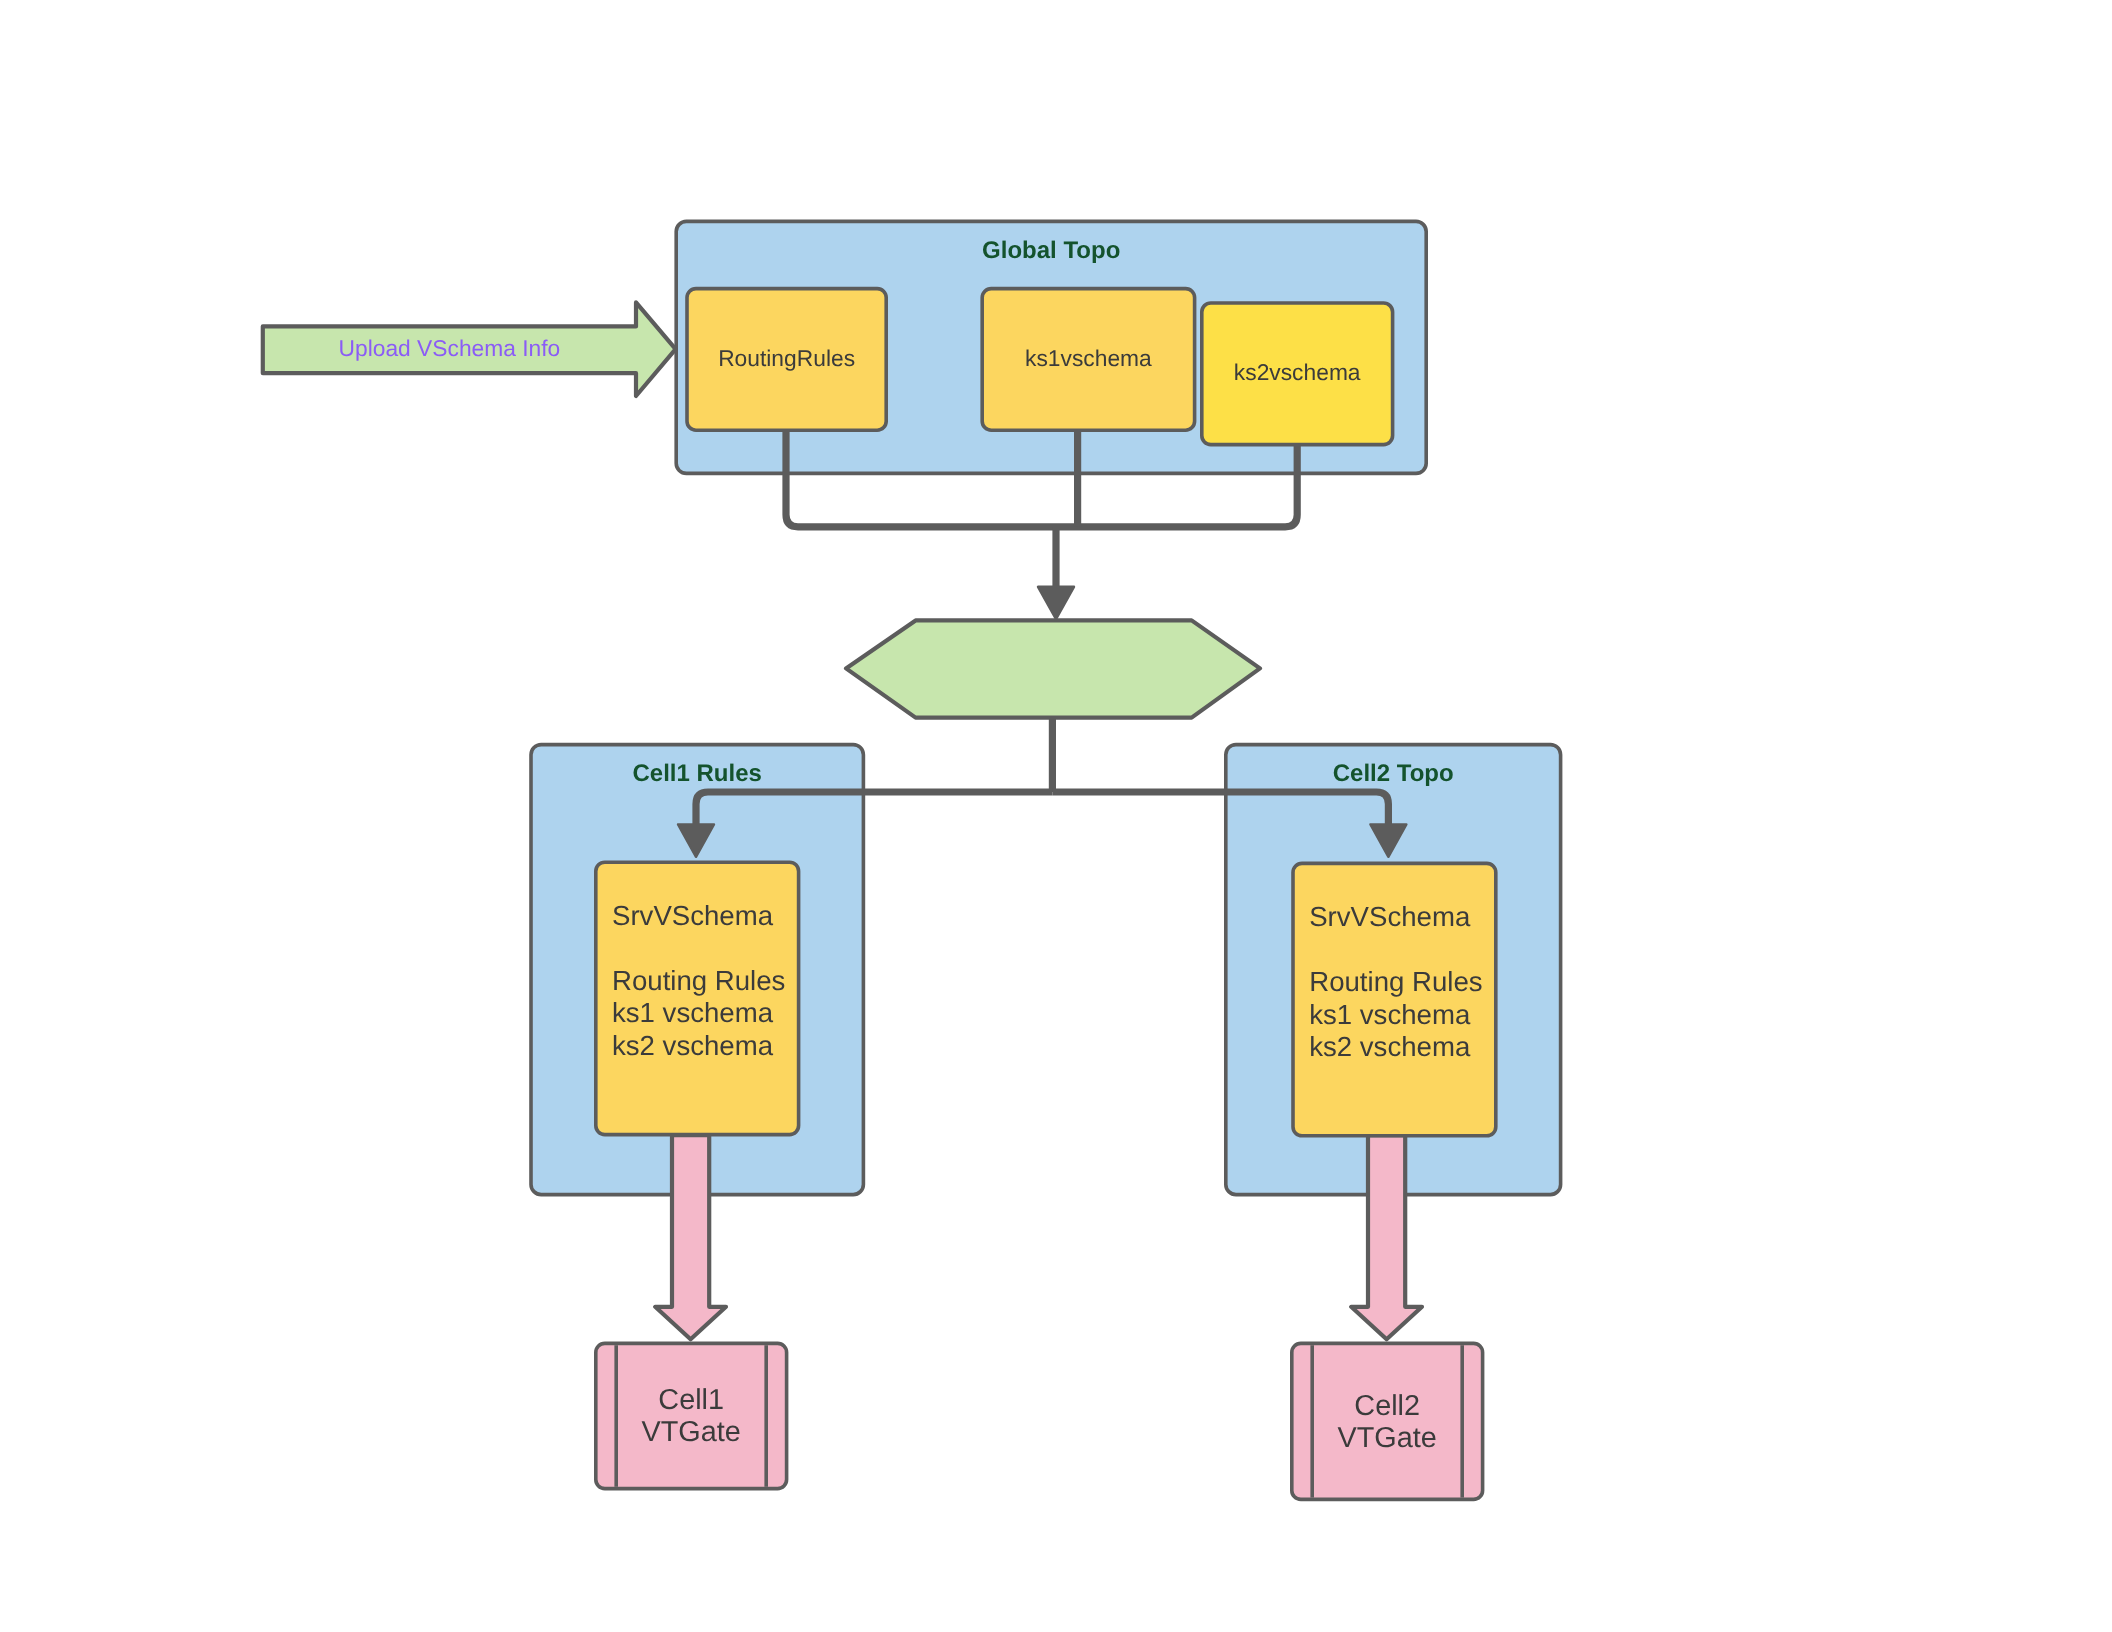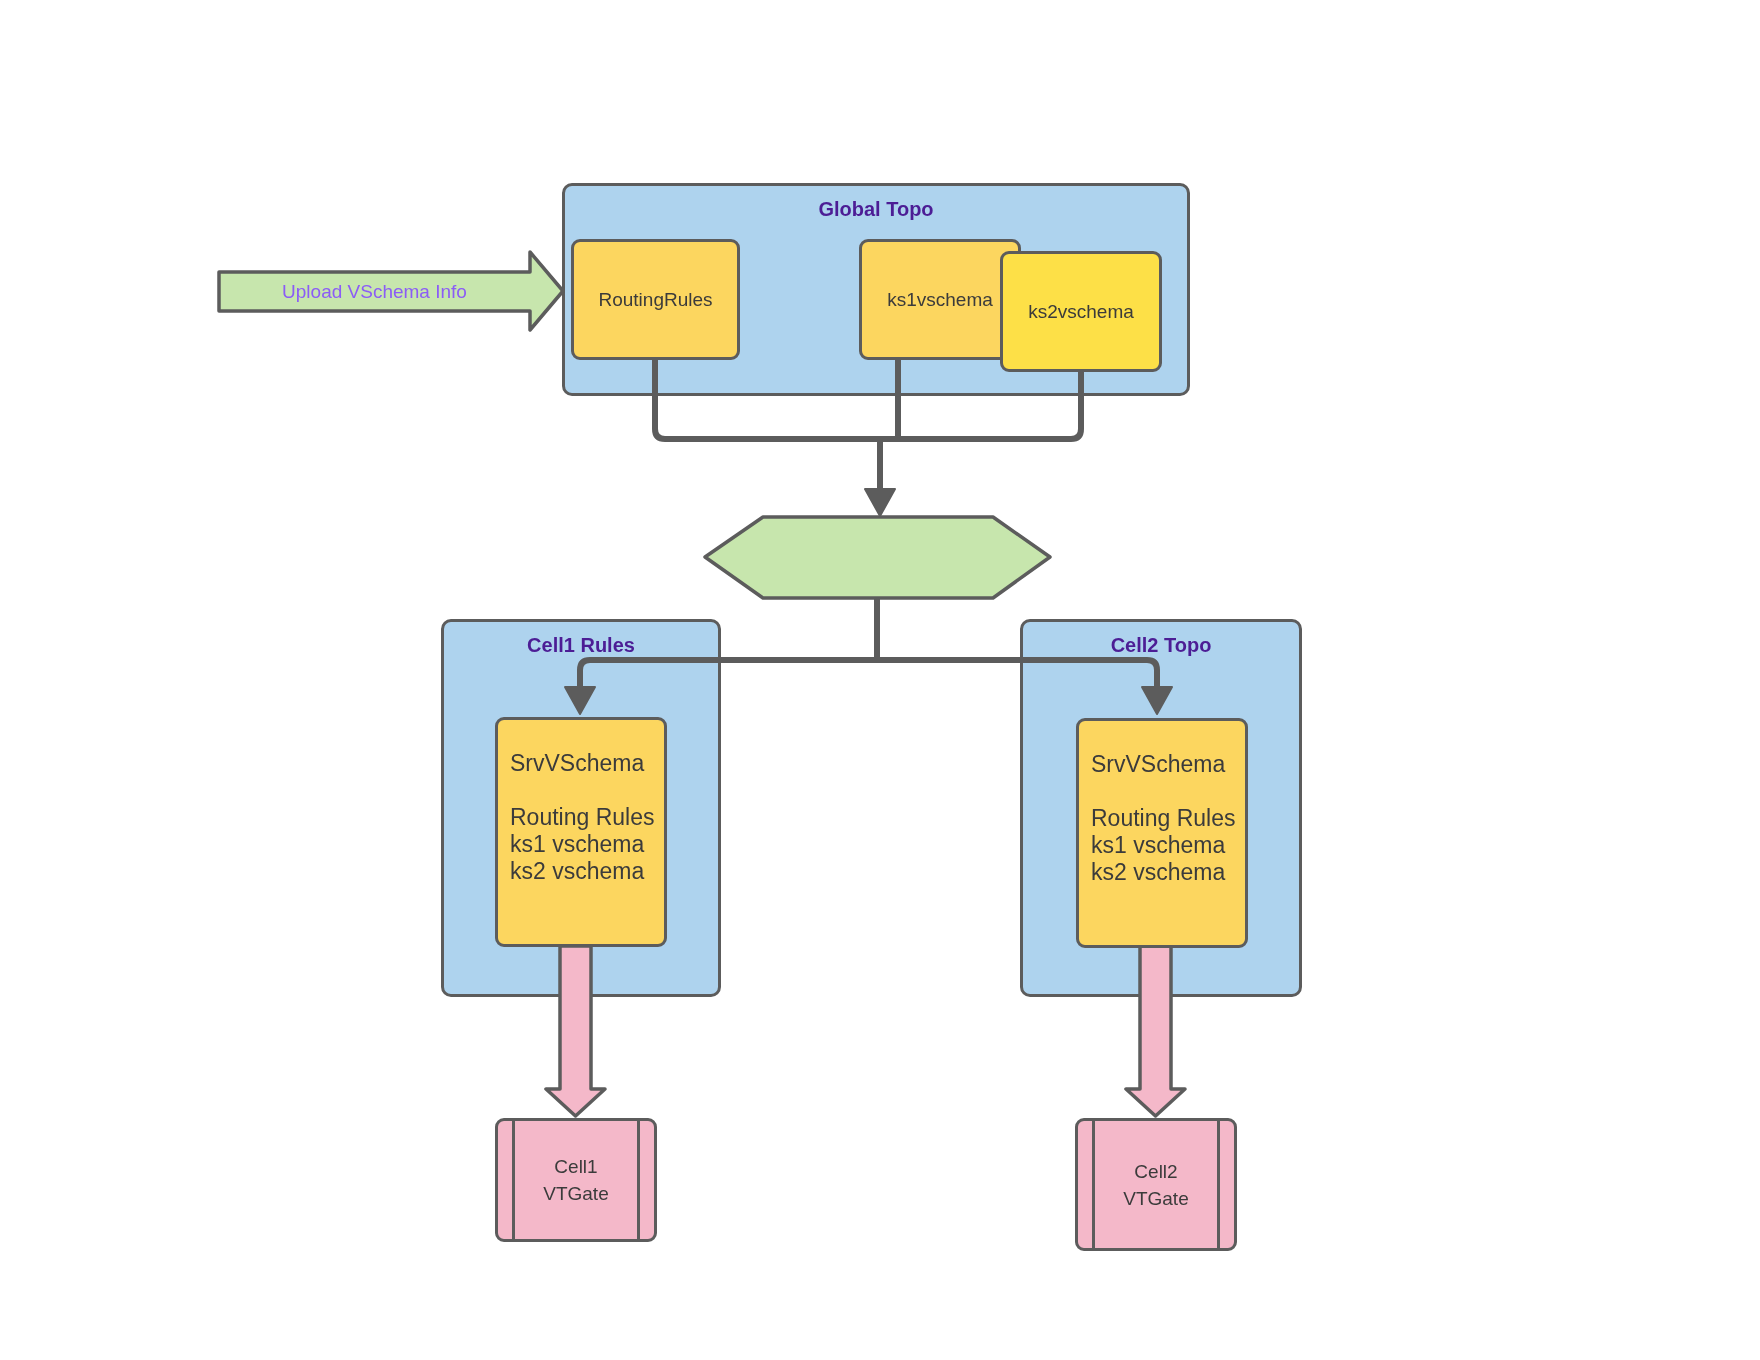--- a/index.html
+++ b/index.html
@@ -22,21 +22,21 @@
   }
   .container-blue{
     background:#aed3ee;
     border-radius:10px;
   }
   .container-title{
     text-align:center;
     font-weight:bold;
     font-size:20px;
     margin-top:12px;
-    color:#4c1d95;
+    color:#14532d;
   }
   .node-yellow{
     background:#fcd65f;
     border-radius:9px;
     display:flex;
     flex-direction:row;
     align-items:center;
     justify-content:center;
     font-size:19px;
     line-height:27px;
@@ -50,21 +50,21 @@
     padding:30px 6px 0 12px;
   }
   .srv-spacer{height:27px;}
   .vtgate{
     background:#f4b8c9;
     border-radius:9px;
     display:flex;
     flex-direction:column;
     align-items:center;
     justify-content:center;
-    font-size:19px;
+    font-size:24px;
     line-height:27px;
     text-align:center;
   }
   .vtgate-stripe{
     position:absolute;
     top:0;bottom:0;
     width:3px;
     background:#5c5c5c;
   }
   .stripe-left{left:14px;}
@@ -126,21 +126,21 @@
   </svg>
 
   <div class="layer layer-nodes">
 
     <div class="float-label" style="left:219px;top:272px;width:311px;height:39px;">Upload VSchema Info</div>
 
     <div class="box node-yellow" style="left: 571px; top: 239px; width: 169px; height: 121px; background-color: rgb(252, 214, 95); border-color: rgb(92, 92, 92);">
       <span>Routing</span>
       <span>Rules</span>
     </div>
-    <div class="box node-yellow" style="left: 859px; top: 239px; width: 162px; height: 121px; background-color: rgb(252, 214, 95); border-color: rgb(92, 92, 92);">
+    <div class="box node-yellow" style="left: 817px; top: 239px; width: 180px; height: 121px; background-color: rgb(252, 214, 95); border-color: rgb(92, 92, 92);">
       <span>ks1</span>
       <span>vschema</span>
     </div>
     <div class="box node-yellow" style="left: 1000px; top: 251px; width: 162px; height: 121px; background-color: #fde047; border-color: rgb(92, 92, 92);">
       <span>ks2</span>
       <span>vschema</span>
     </div>
 
 
     <div class="box srv-box" style="left: 495px; top: 717px; width: 172px; height: 230px; background-color: rgb(252, 214, 95); border-color: rgb(92, 92, 92);">

